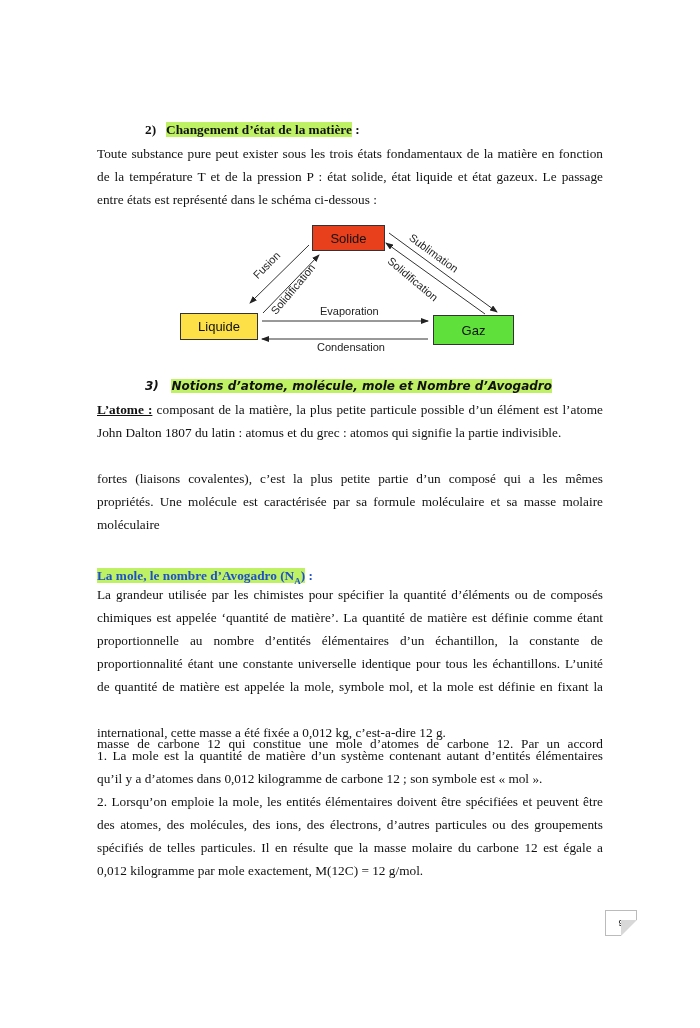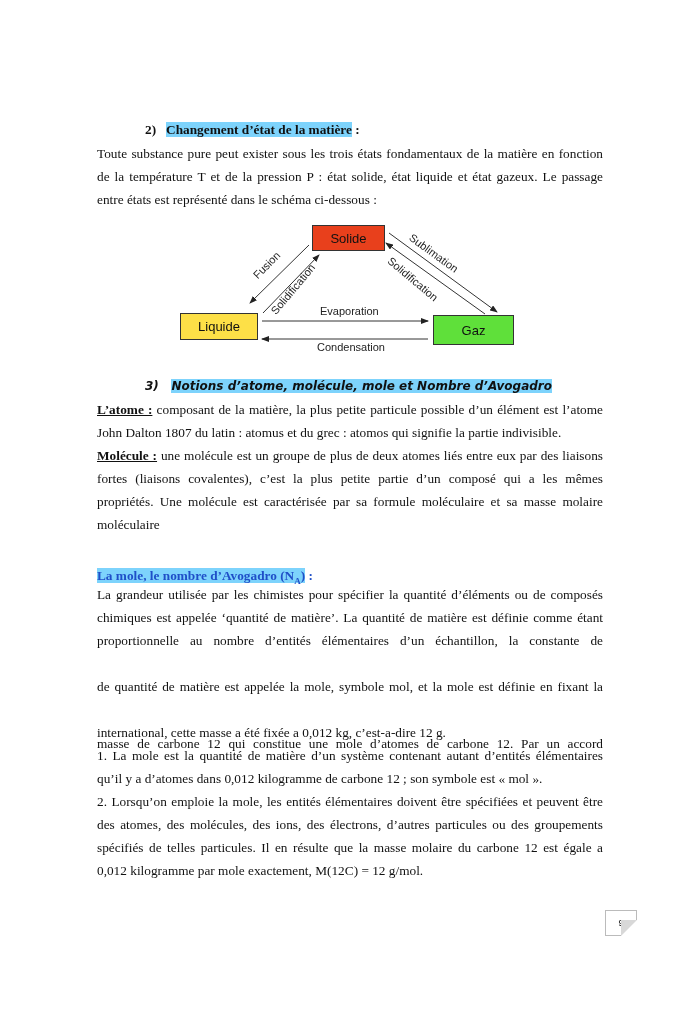--- a/index.html
+++ b/index.html
@@ -1,21 +1,21 @@
 <!DOCTYPE html>
 <html><head>
 <meta charset="utf-8">
 <style>
   html, body { margin:0; padding:0; background:#ffffff; }
   body { width:700px; height:1028px; position:relative; overflow:hidden;
          font-family:"Liberation Serif", serif; color:#111; }
   .page { position:absolute; left:0; top:0; width:700px; height:1028px; }
   .line { position:absolute; left:97px; width:506px; font-size:13.3px; line-height:16px; white-space:nowrap; }
   .justify { text-align:justify; text-align-last:justify; white-space:normal; }
-  .hl { background:#7dd3fc; }
+  .hl { background:#bef264; }
   .b { font-weight:bold;text-decoration:underline; }
   .heading2 { left:145px; font-weight:bold; }
   .heading3 { left:145px; font-family:"DejaVu Sans", sans-serif; font-style:italic; font-weight:bold; font-size:12px; }
   .mole-title { color:#1f4fc8; font-weight:bold; }
   .diagram { position:absolute; left:170px; top:215px; width:350px; height:145px; }
   .box { position:absolute; font-family:Liberation Sans, sans-serif; font-size:13px; display:flex; align-items:center; justify-content:center; border:1px solid #333; color:#111; }
   .lbl { position:absolute; font-family:"Liberation Sans", sans-serif; font-size:11px; color:#222; white-space:nowrap; }
   .pagenum { position:absolute; left:605px; top:910px; width:30px; height:24px; border:1px solid #bbb; font-family:"Liberation Sans", sans-serif; font-size:9px; display:flex; align-items:center; justify-content:center; background:#fff; }
   .curl { position:absolute; right:-1px; bottom:-1px; width:0; height:0; border-left:8px solid #d8d8d8; border-top:8px solid #d8d8d8; border-right:8px solid #fff; border-bottom:8px solid #fff; }
 </style>
@@ -70,33 +70,31 @@
     <div class="lbl" style="left:147px;top:126px;">Condensation</div>
   </div>
 
   <div class="line heading3" style="top:378px;">
     <span>3)</span>&nbsp;&nbsp;&nbsp;<span class="hl">Notions d’atome, molécule, mole et Nombre d’Avogadro</span>
   </div>
   <div class="line justify" style="top:402px;">
     <span class="b">L’atome :</span><span> composant de la matière, la plus petite particule possible d’un élément est l’atome</span>
   </div>
   <div class="line" style="top:425px;">John Dalton 1807 du latin : atomus et du grec : atomos qui signifie la partie indivisible.</div>
-  <div class="line justify" style="top:448px;">
-    <span class="b">Molécule :</span><span> une molécule est un groupe de plus de deux atomes liés entre eux par des liaisons</span>
-  </div>
   <div class="line justify" style="top:471px;">fortes (liaisons covalentes), c’est la plus petite partie d’un composé qui a les mêmes</div>
   <div class="line justify" style="top:494px;">propriétés. Une molécule est caractérisée par sa formule moléculaire et sa masse molaire</div>
   <div class="line" style="top:517px;">moléculaire</div>
 
   <div class="line mole-title" style="top:568px;">
     <span class="hl"><span>La mole, le nombre d’Avogadro (N</span><sub style="font-size:9px;">A</sub><span>)</span></span><span> :</span>
   </div>
   <div class="line justify" style="top:587px;">La grandeur utilisée par les chimistes pour spécifier la quantité d’éléments ou de composés</div>
   <div class="line justify" style="top:610px;">chimiques est appelée ‘quantité de matière’. La quantité de matière est définie comme étant</div>
   <div class="line justify" style="top:633px;">proportionnelle au nombre d’entités élémentaires d’un échantillon, la constante de</div>
+  <div class="line justify" style="top:656px;">proportionnalité étant une constante universelle identique pour tous les échantillons. L’unité</div>
   <div class="line justify" style="top:679px;">de quantité de matière est appelée la mole, symbole mol, et la mole est définie en fixant la</div>
   <div class="line justify" style="top:702px;margin-top:34px;">masse de carbone 12 qui constitue une mole d’atomes de carbone 12. Par un accord</div>
   <div class="line" style="top:725px;">international, cette masse a été fixée a 0,012 kg, c’est-a-dire 12 g.</div>
   <div class="line justify" style="top:748px;">1. La mole est la quantité de matière d’un système contenant autant d’entités élémentaires</div>
   <div class="line" style="top:771px;">qu’il y a d’atomes dans 0,012 kilogramme de carbone 12 ; son symbole est « mol ».</div>
   <div class="line justify" style="top:794px;">2. Lorsqu’on emploie la mole, les entités élémentaires doivent être spécifiées et peuvent être</div>
   <div class="line justify" style="top:817px;">des atomes, des molécules, des ions, des électrons, d’autres particules ou des groupements</div>
   <div class="line justify" style="top:840px;">spécifiés de telles particules. Il en résulte que la masse molaire du carbone 12 est égale a</div>
   <div class="line" style="top:863px;">0,012 kilogramme par mole exactement, M(12C) = 12 g/mol.</div>
 

